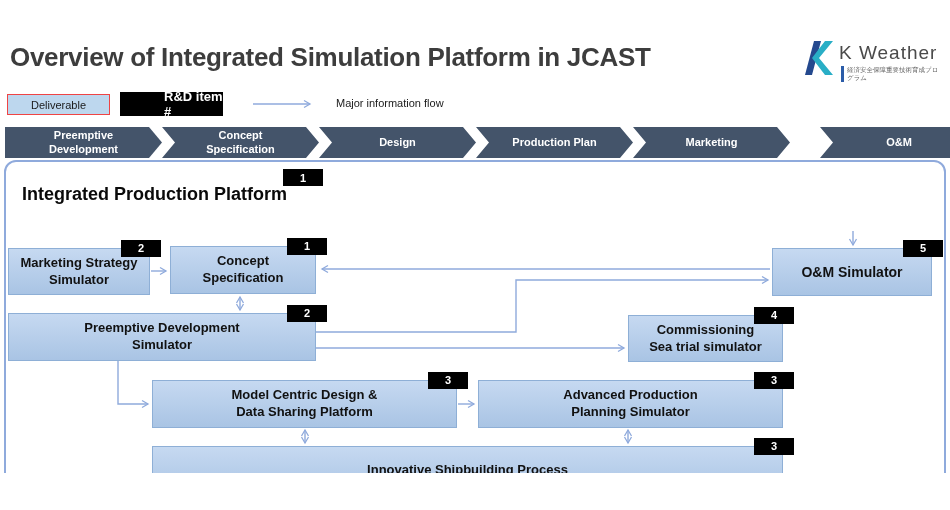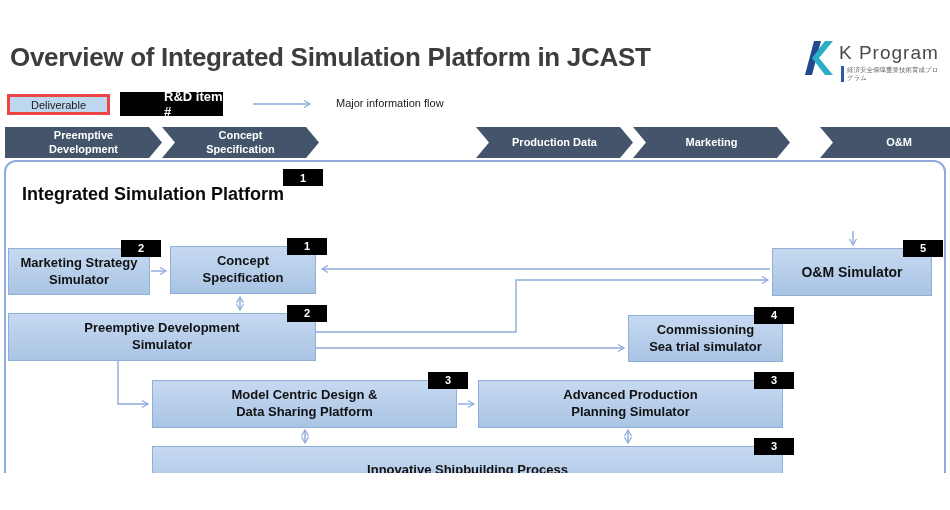--- a/index.html
+++ b/index.html
@@ -13,21 +13,21 @@
   
   .logo { position:absolute; left:793px; top:36px; width:150px; height:46px; }
   .logo-mark { position:absolute; left:0; top:2px; }
   .logo-text { position:absolute; left:46px; top:6px; font-size:19px; color:#4a4a4a;
                letter-spacing:1px; }
   .logo-sub { position:absolute; left:48px; top:30px; font-size:6.5px; color:#666;
               border-left:3px solid #2b5ca8; padding-left:3px; line-height:8px; }
 
   
   .legend-deliverable { position:absolute; left:7px; top:94px; width:103px; height:21px;
-      background:#bdd7ee; border:3px solid #ef4444; display:flex; align-items:center;
+      background:#bdd7ee; border:1px solid #ef4444; display:flex; align-items:center;
       justify-content:center; font-size:11px; color:#1a1a1a; }
   .legend-rd { position:absolute; left:120px; top:92px; width:103px; height:24px;
       background:#000; color:#fff; display:flex; align-items:center; justify-content:center;
       font-size:13px; font-weight:bold;padding-left:44px; }
   .legend-flow-label { position:absolute; left:336px; top:97px; font-size:11px; color:#1a1a1a; }
 
   
   .chev { position:absolute; top:127px; height:31px; background:#44546A; color:#fff;
       font-weight:bold; font-size:11px; display:flex; align-items:center; justify-content:center;
       text-align:center; line-height:1.2; white-space:pre-line;
@@ -72,38 +72,39 @@
 
 <div id="app">
 
   <div class="title">Overview of Integrated Simulation Platform in JCAST</div>
 
   <div class="logo">
     <svg class="logo-mark" width="44" height="40" viewBox="0 0 44 40">
       <polygon points="12,37 21,3 28,3 19,37" fill="#24498E"></polygon>
       <polygon points="40,3 32,3 19,20 32,37 40,37 26,20" fill="#29AEC6"></polygon>
     </svg>
-    <div class="logo-text">K Program</div>
+    <div class="logo-text">K Weather</div>
     <div class="logo-sub">経済安全保障重要技術育成プログラム</div>
   </div>
 
   <div class="legend-deliverable">Deliverable</div>
   <div class="legend-rd">R&amp;D item #</div>
   <div class="legend-flow-label">Major information flow</div>
 
   <div class="chev first c1">Preemptive
 Development</div>
   <div class="chev c2">Concept
 Specification</div>
-  <div class="chev c4">Production Data</div>
+  <div class="chev c3">Design</div>
+  <div class="chev c4">Production Plan</div>
   <div class="chev c5">Marketing</div>
   <div class="chev c6">O&amp;M</div>
 
   <div class="platform"></div>
-  <div class="platform-heading">Integrated Simulation Platform</div>
+  <div class="platform-heading">Integrated Production Platform</div>
   <div class="badge badge-platform">1</div>
 
   <div class="box b-marketing">
     <span>Marketing Strategy
 Simulator</span>
     <span class="badge inbox">2</span>
   </div>
   <div class="box b-concept">
     <span>Concept
 Specification</span>

